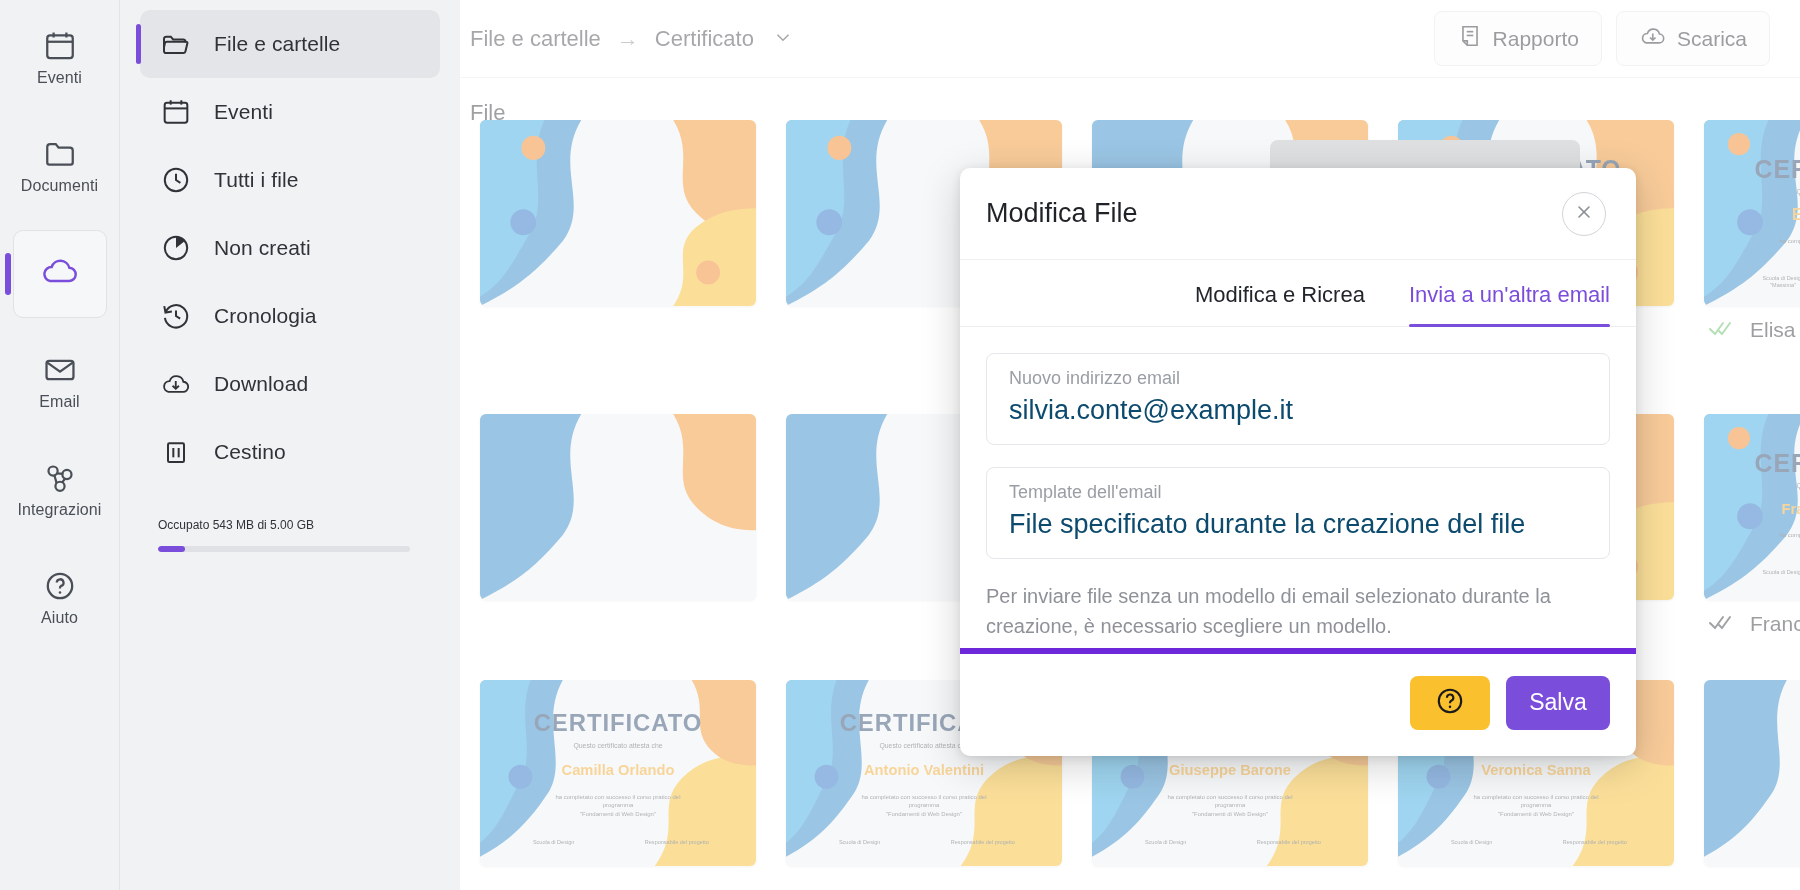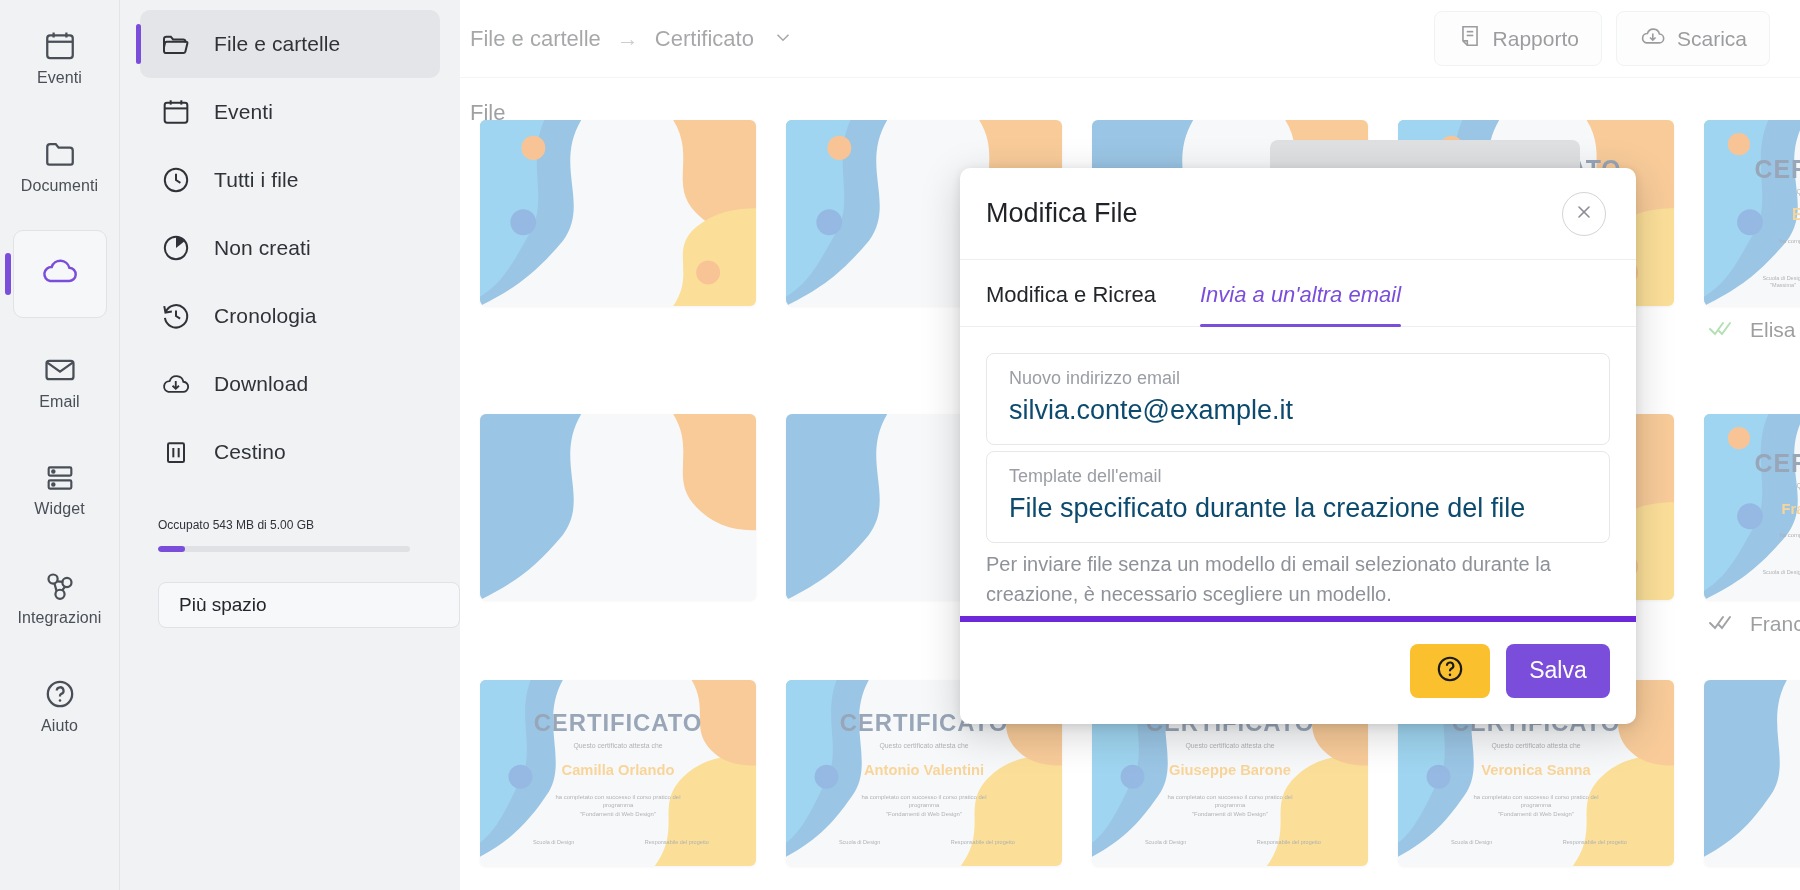--- a/index.html
+++ b/index.html
@@ -154,35 +154,36 @@
   .modal-title { font-size: 27px; color: #1f2226; }
   .close-btn {
     width: 44px; height: 44px; border-radius: 50%;
     border: 1px solid #d2d4d8; background: #fff;
     display: flex; align-items: center; justify-content: center;
     cursor: pointer;
   }
   .tabs {
     display: flex; gap: 44px; padding: 0 26px;
     border-bottom: 1px solid #eceef0;
+    justify-content: flex-end;
   }
   .tab {
     padding: 22px 0 18px 0; font-size: 22px;
     color: #22252a; cursor: pointer; position: relative;
   }
-  .tab.active { color: #7b4ddb; font-style: italic; }
+  .tab.active { color: #7b4ddb; }
   .tab.active::after {
     content: ""; position: absolute; left: 0; right: 0; bottom: -1px;
     height: 3px; background: #7b4ddb; border-radius: 2px;
   }
   .modal-body { padding: 26px 26px 0 26px; }
   .field {
     border: 1px solid #e6e7ea; border-radius: 8px;
     padding: 14px 22px 18px 22px;
-    margin-bottom: 6px; background: #fff; cursor: text;
+    margin-bottom: 22px; background: #fff; cursor: text;
   }
   .field-label { font-size: 18px; color: #9a9ea4; margin-bottom: 6px; }
   .field-value { font-size: 27px; color: #0c4a6e; }
   .hint {
     font-size: 20px; color: #8e9298; line-height: 1.52;
     max-width: 730px; padding-bottom: 6px;
   }
   .modal-foot {
     border-top: 6px solid #6d28d9;
     padding: 22px 26px 26px 26px;
@@ -247,31 +248,20 @@
     <div class="rail-item">
       <span>
         <svg width="34" height="34" viewBox="0 0 24 24" fill="none" stroke="#4a4f57" stroke-width="1.6">
           <rect x="2.5" y="5.5" width="19" height="13" rx="1.8"></rect>
             <path d="M2.8 6.6 12 13.2l9.2-6.6"></path>
         </svg>
       </span>
       <span class="rail-label">Email</span>
     </div>
 
-    <div class="rail-item">
-      <span>
-        <svg width="32" height="32" viewBox="0 0 24 24" fill="none" stroke="#4a4f57" stroke-width="1.6">
-          <rect x="3.5" y="4" width="17" height="6.2" rx="1"></rect>
-            <rect x="3.5" y="13.8" width="17" height="6.2" rx="1"></rect>
-          <circle cx="7" cy="7.1" r=".9" fill="#4a4f57"></circle>
-            <circle cx="7" cy="16.9" r=".9" fill="#4a4f57"></circle>
-        </svg>
-      </span>
-      <span class="rail-label">Widget</span>
-    </div>
 
     <div class="rail-item">
       <span>
         <svg width="36" height="34" viewBox="0 0 26 24" fill="none" stroke="#4a4f57" stroke-width="1.6">
           <circle cx="8" cy="7" r="3.3"></circle>
             <circle cx="18" cy="9.5" r="3.3"></circle>
             <circle cx="13" cy="18" r="3.3"></circle>
           <path d="M10.6 8.6l4.8 .4M16.6 12.5l-2.2 2.8M10.6 15.9 9 10.2"></path>
         </svg>
       </span>
@@ -367,21 +357,20 @@
       <span class="side-label">Cestino</span>
     </div>
 
     <div class="storage">
       <div class="storage-text">Occupato 543 MB di 5.00 GB</div>
       <div class="storage-bar">
         <div class="storage-fill"></div>
       </div>
     </div>
 
-    <div class="more-space">Più spazio</div>
   </div>
 
   <div class="main">
 
     <div class="topbar">
       <div class="crumbs">
         <span class="crumb">File e cartelle</span>
         <span class="crumb-arrow">→</span>
         <span class="crumb">Certificato</span>
         <span class="crumb-caret">

